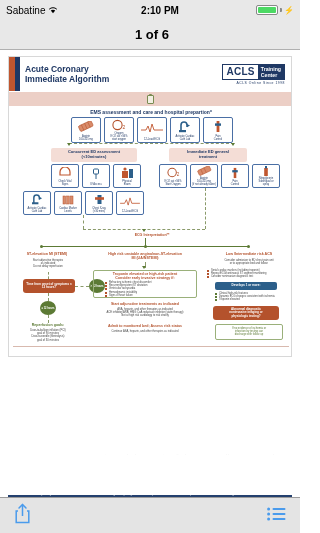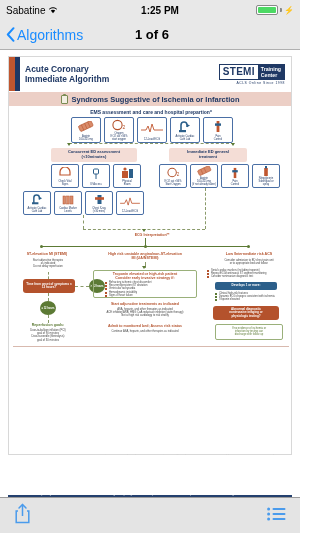--- a/index.html
+++ b/index.html
@@ -38,21 +38,21 @@
   .chev { width:9px; height:15px; }
   .nav-title {
     position:absolute; left:4px; right:0; text-align:center;
     font-size:13px; font-weight:700; color:#000; pointer-events:none;
   }
   .doc-wrap {
     position:relative; width:300px; height:455px; background:#ffffff;
     overflow:hidden;
   }
   .doc {
-    position:absolute; left:8px; top:6px; width:284px; height:399px;
+    position:absolute; left:8px; top:6px; width:284px; height:301px;
     background:#ffffff; border:1px solid #d8d8d8;
     overflow:hidden;
   }
 
   
   .doc-head { display:flex; height:34px; }
   .head-bar-o { width:6px; background:#c0562f; }
   .head-bar-b { width:5px; background:#1f3864; }
   .head-main { flex:1; display:flex; align-items:center; justify-content:space-between;
                padding:0 6px 0 5px; }
@@ -170,69 +170,60 @@
 <div class="statusbar">
   <div class="sb-left">
     <span>Sabatine</span>
     <span class="wifi">
       <svg width="10" height="8" viewBox="0 0 10 8">
         <path d="M5 7.2 L2.8 4.6 A3.4 3.4 0 0 1 7.2 4.6 Z" fill="#000"></path>
         <path d="M1.2 3.2 A5.6 5.6 0 0 1 8.8 3.2" stroke="#000" stroke-width="1" fill="none"></path>
       </svg>
     </span>
   </div>
-  <div class="sb-center">1:25 PM</div>
+  <div class="sb-center">2:10 PM</div>
   <div class="sb-right">
     <span class="batt">
         <i></i>
       </span>
     <span class="batt-tip"></span>
     <span class="bolt">⚡</span>
   </div>
 </div>
 
 <div class="navbar">
-  <div class="nav-back">
-    <span class="chev">
-      <svg width="9" height="15" viewBox="0 0 9 15">
-        <path d="M7.5 1.2 L1.8 7.5 L7.5 13.8" stroke="#1a8cff" stroke-width="2" fill="none" stroke-linecap="round" stroke-linejoin="round"></path>
-      </svg>
-    </span>
-    <span>Algorithms</span>
-  </div>
   <div class="nav-title">1 of 6</div>
 </div>
 
 <div class="doc-wrap">
 <div class="doc">
 
   <div class="doc-head">
     <div class="head-bar-o"></div>
     <div class="head-bar-b"></div>
     <div class="head-main">
       <div class="head-title">
         <div>Acute Coronary</div>
         <div>Immediate Algorithm</div>
       </div>
       <div class="logo">
         <div class="logo-row">
-          <div class="logo-acls">STEMI</div>
+          <div class="logo-acls">ACLS</div>
           <div class="logo-tc">
             <span>Training</span>
             <span>Center</span>
           </div>
         </div>
         <div class="logo-sub">ACLS Online Since 1998</div>
       </div>
     </div>
   </div>
 
   <div class="subtitle">
     <span class="clipboard"></span>
-    <span class="txt">Syndroms Suggestive of Ischemia or Infarction</span>
   </div>
 
   <div class="flow">
 
     <div class="cap" style="left:0;top:3px;width:284px;font-size:5px;">EMS assessment and care and hospital prepartion*</div>
 
     <div class="dash-h" style="left:60px;top:37px;width:165px;"></div>
 
     <div class="bx" style="left:62px;top:11px;width:30px;height:26px;">
       <span class="ic">

